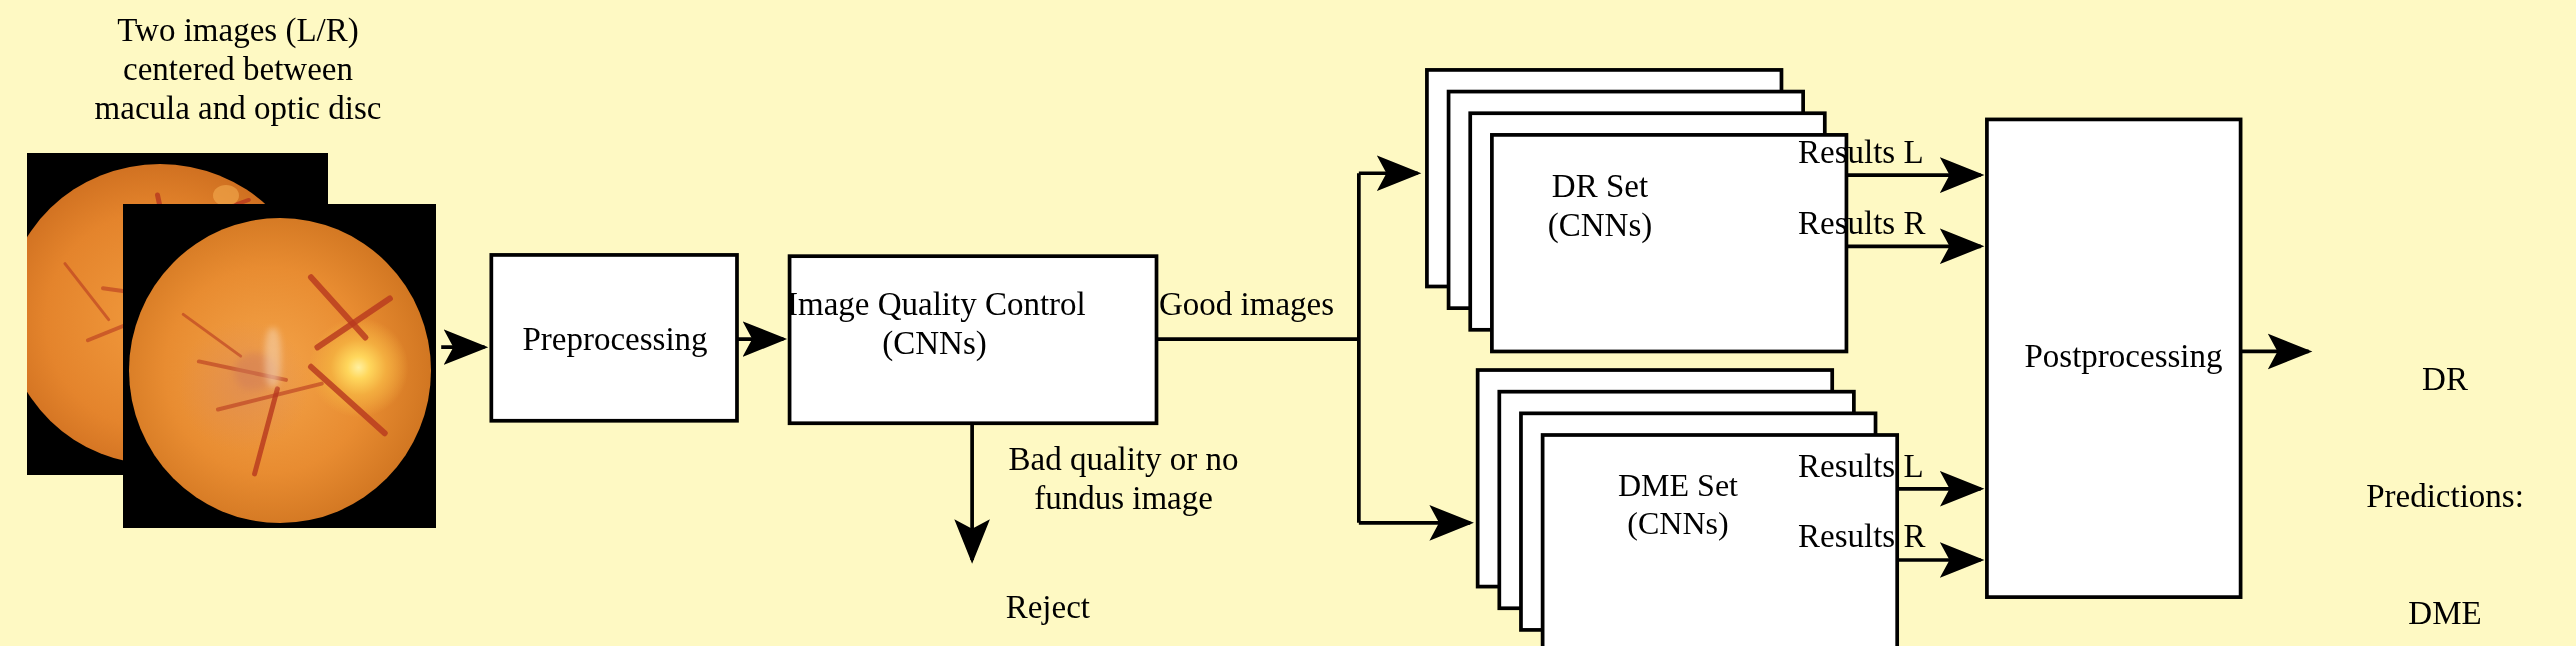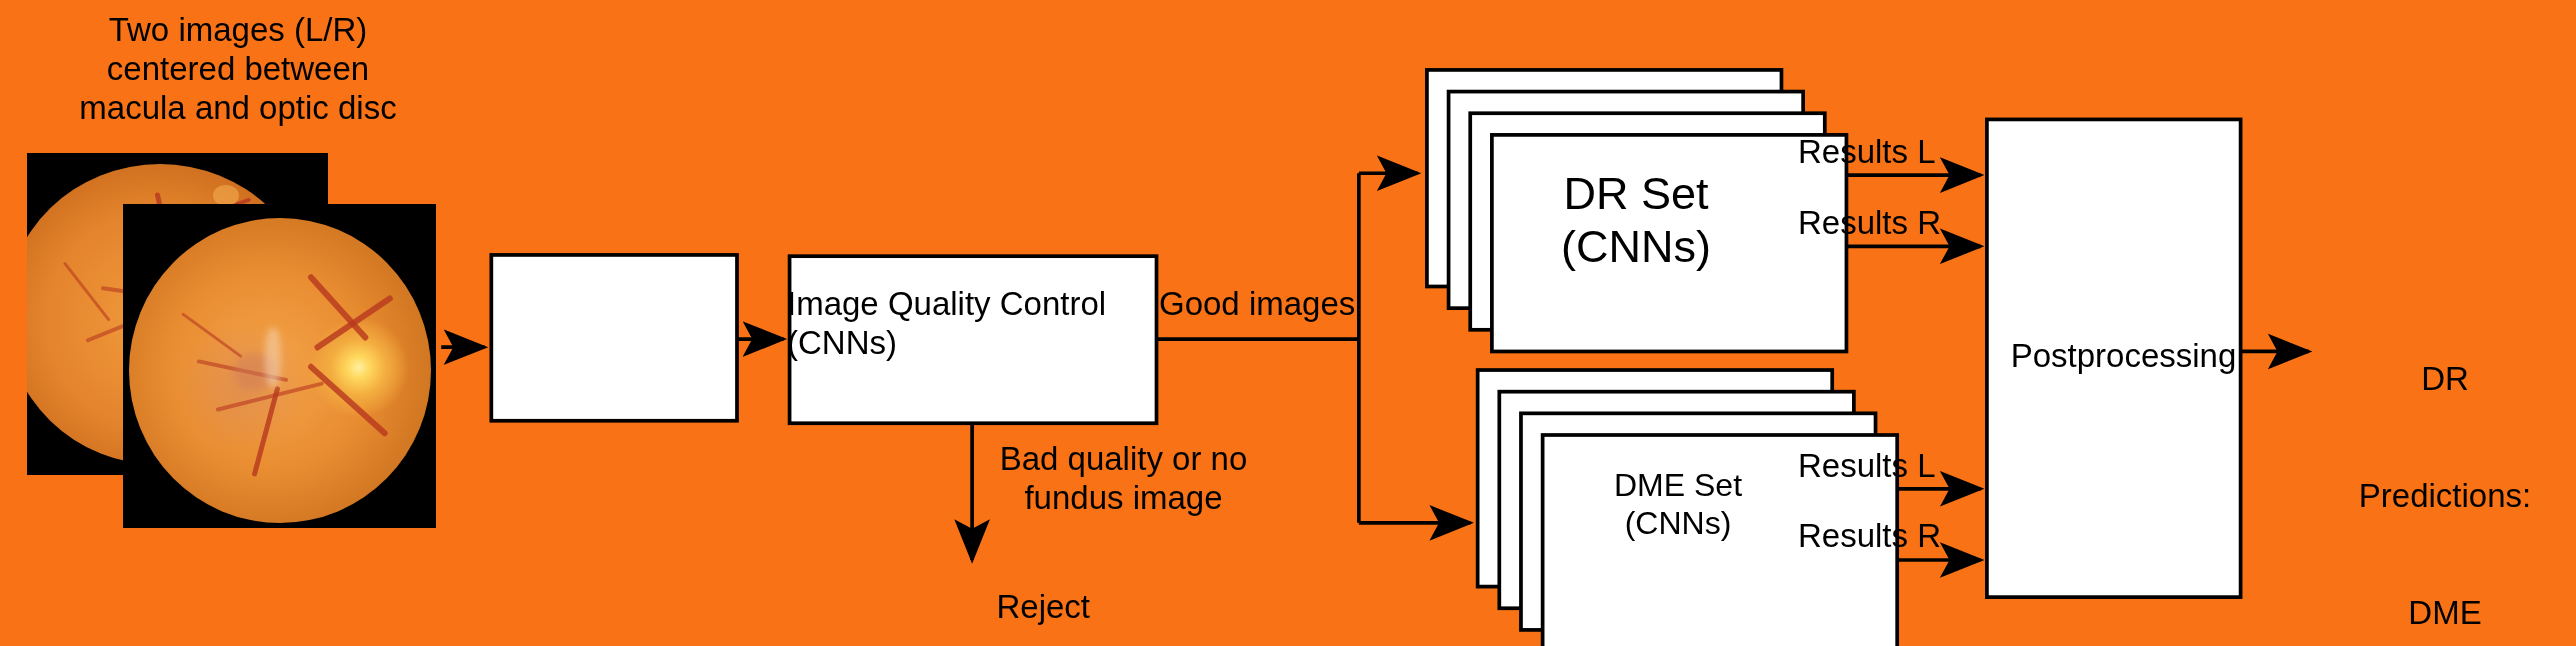--- a/index.html
+++ b/index.html
@@ -5,22 +5,23 @@
 <style>
   html,body{margin:0;padding:0;background:#ffffff;}
   body{
     font-family:"Liberation Sans","DejaVu Sans",sans-serif;
     color:#000000;
   }
   #stage{
     position:relative;
     width:2576px;
     height:646px;
-    background:#f97316;
+    background:#fef9c3;
     overflow:hidden;
+    font-family:Liberation Serif, serif;
   }
   #flow-svg{
     position:absolute;
     left:0; top:0;
     width:2576px;
     height:646px;
   }
   
   .txt{
     position:absolute;
@@ -35,37 +36,37 @@
     left:37px; top:11px; width:402px;
     font-size:33px;
     text-align:center;
   }
   #label-preprocessing{
     left:491px; top:320px; width:248px;
     font-size:33px; text-align:center;
   }
   #label-iqc{
     left:787px; top:285px; width:295px;
-    font-size:33px; 
+    font-size:33px; text-align:center;
   }
   #label-good-images{
     left:1159px; top:285px;
     font-size:33px; text-align:right;
   }
   #label-bad-quality{
     left:950px; top:440px; width:347px;
     font-size:33px; text-align:center;
   }
   #label-reject{
     left:904px; top:588px; width:186px;
     font-size:33px; text-align:right;
   }
   #label-dr-set{
-    left:1506px; top:167px; width:260px;
-    font-size:45px; text-align:center;
+    left:1470px; top:167px; width:260px;
+    font-size:33px; text-align:center;
   }
   #label-dme-set{
     left:1548px; top:467px; width:260px;
     font-size:32px; text-align:center;
   }
   #label-dr-res-l{
     left:1798px; top:133px;
     font-size:33px;
   }
   #label-dr-res-r{
@@ -213,20 +214,21 @@
     <div class="vessel thin" style="left:93px;top:204px;width:111px;height:3.7px;transform:rotate(-14deg);"></div>
     <div class="vessel thin" style="left:59px;top:108px;width:74px;height:3.1px;transform:rotate(36deg);"></div>
     <div class="notch" style="left:111px;top:149px;width:43px;height:37px;background:#cf7a59;opacity:.45;filter:blur(3.7px);"></div>
     <div class="notch" style="left:142px;top:124px;width:16px;height:59px;background:#f8e2c8;opacity:.45;filter:blur(3.1px);border-radius:40%;"></div>
   </div>
 
   <div class="txt" id="caption-input">Two images (L/R)
 centered between
 macula and optic disc</div>
 
+  <div class="txt" id="label-preprocessing">Preprocessing</div>
 
   <div class="txt" id="label-iqc">Image Quality Control
 (CNNs)</div>
 
   <div class="txt" id="label-good-images">Good images</div>
 
   <div class="txt" id="label-bad-quality">Bad quality or no
 fundus image</div>
 
   <div class="txt" id="label-reject">Reject</div>

